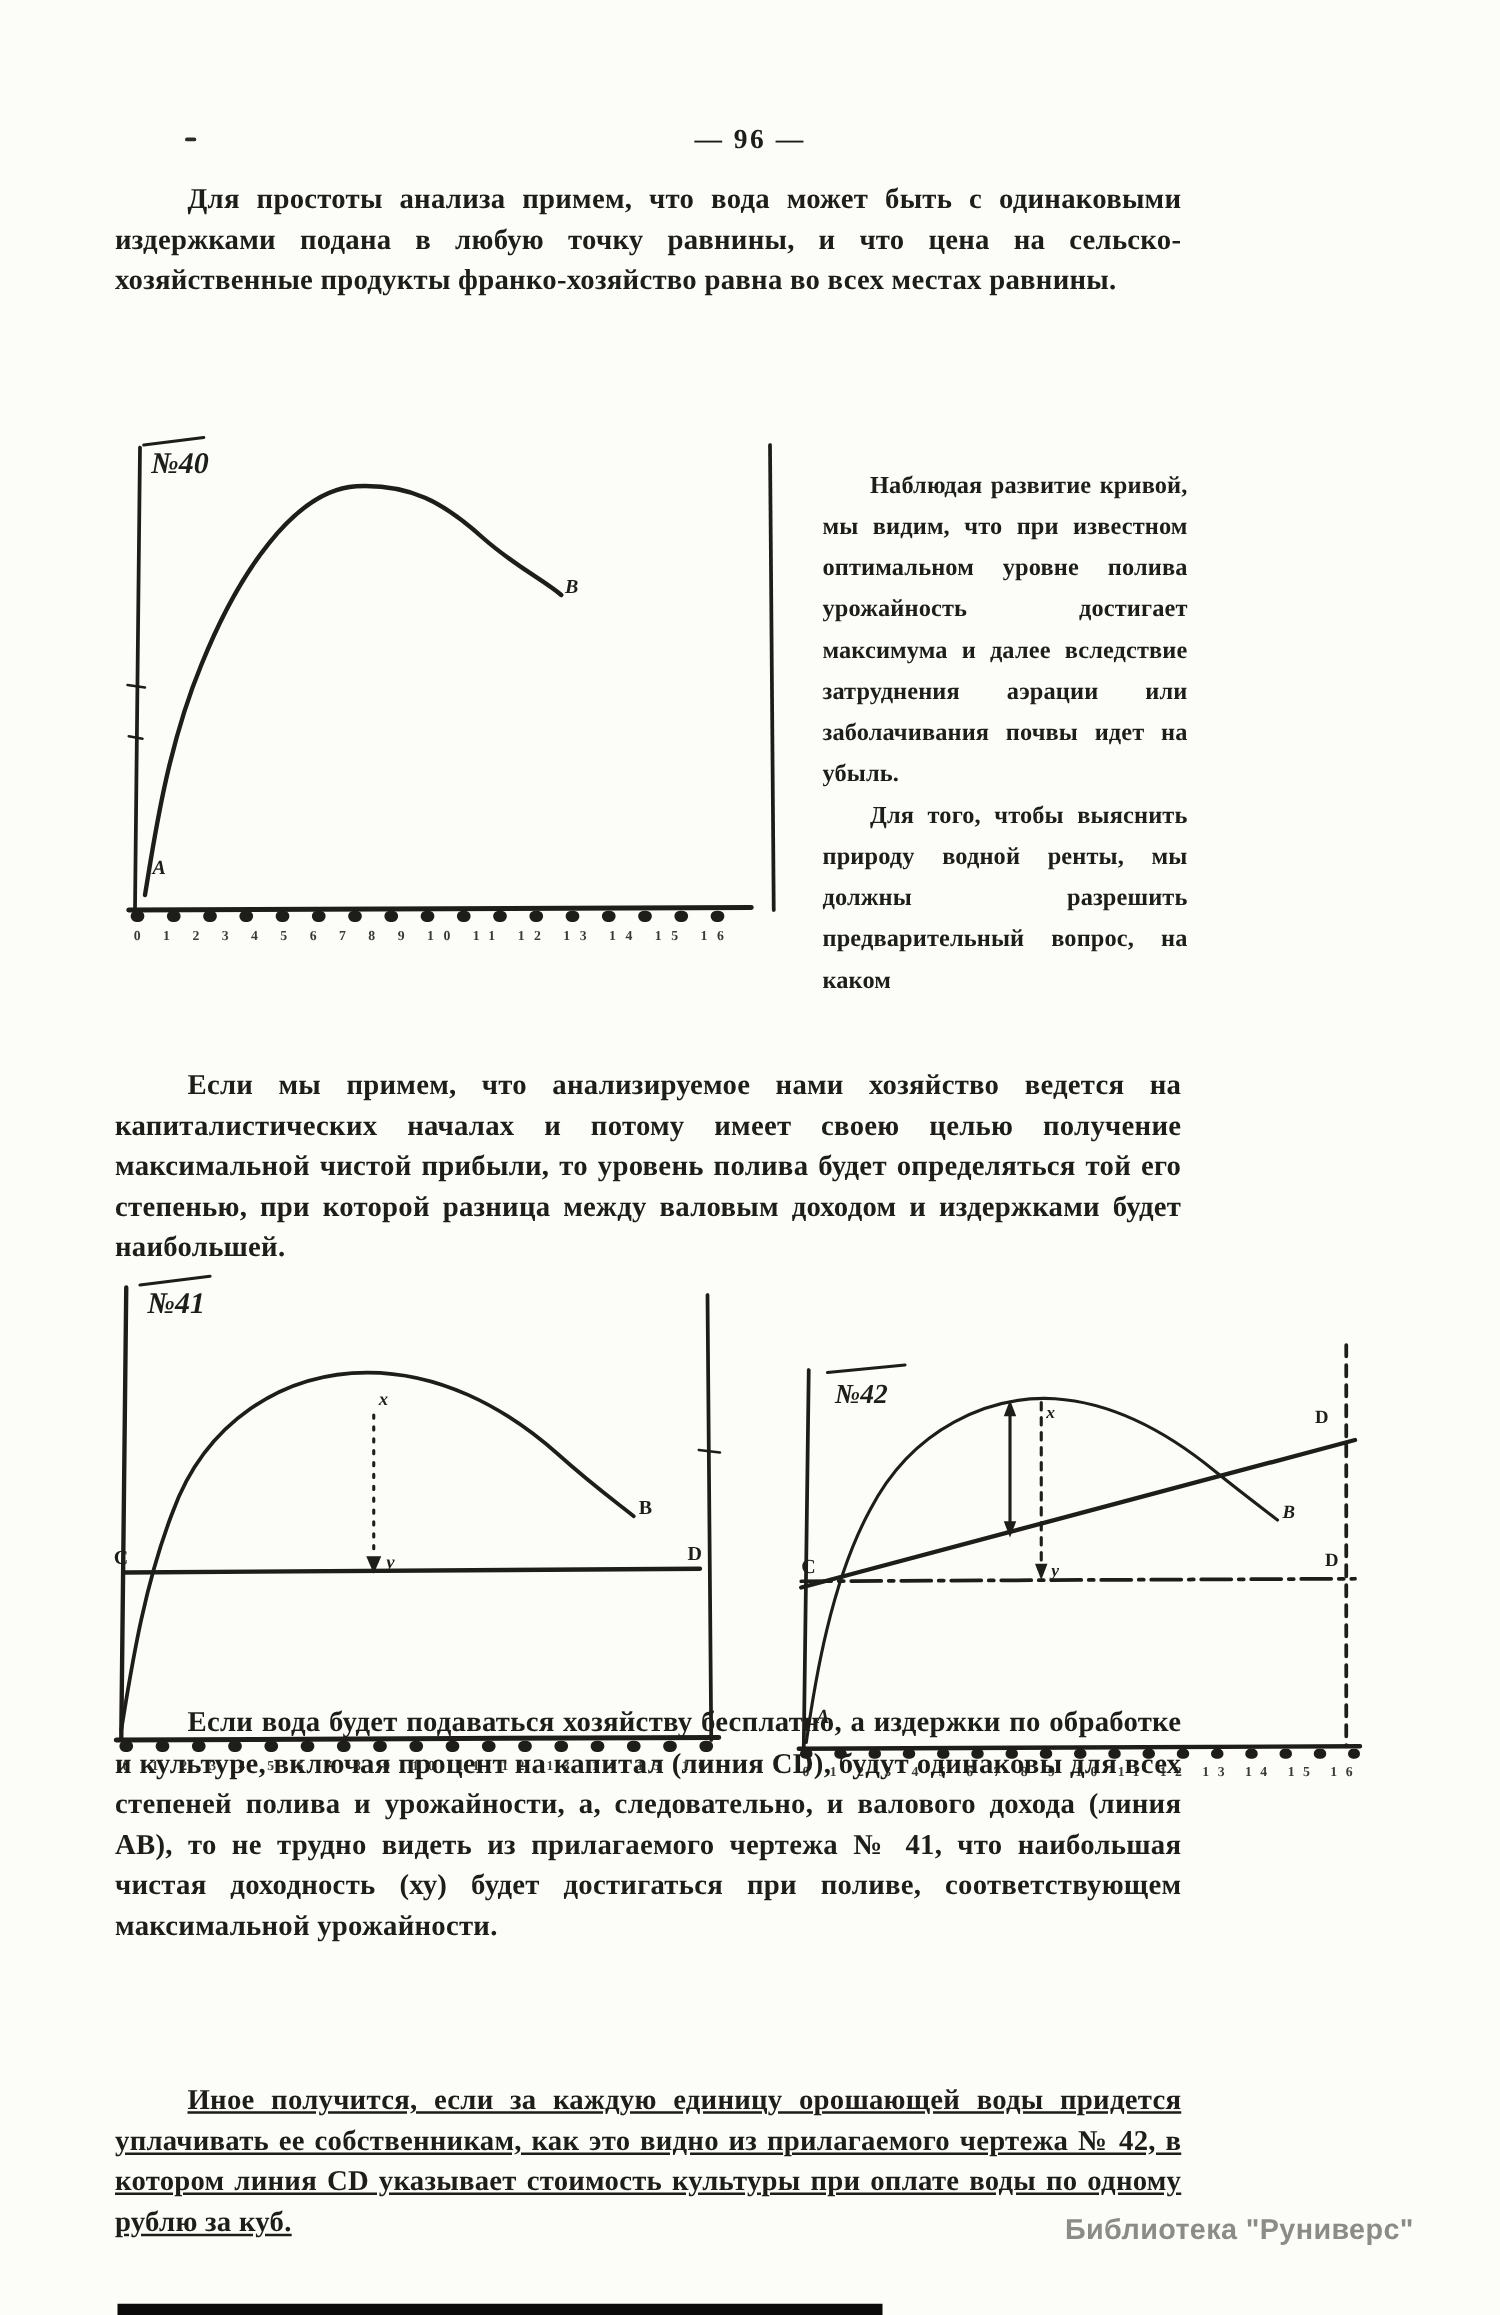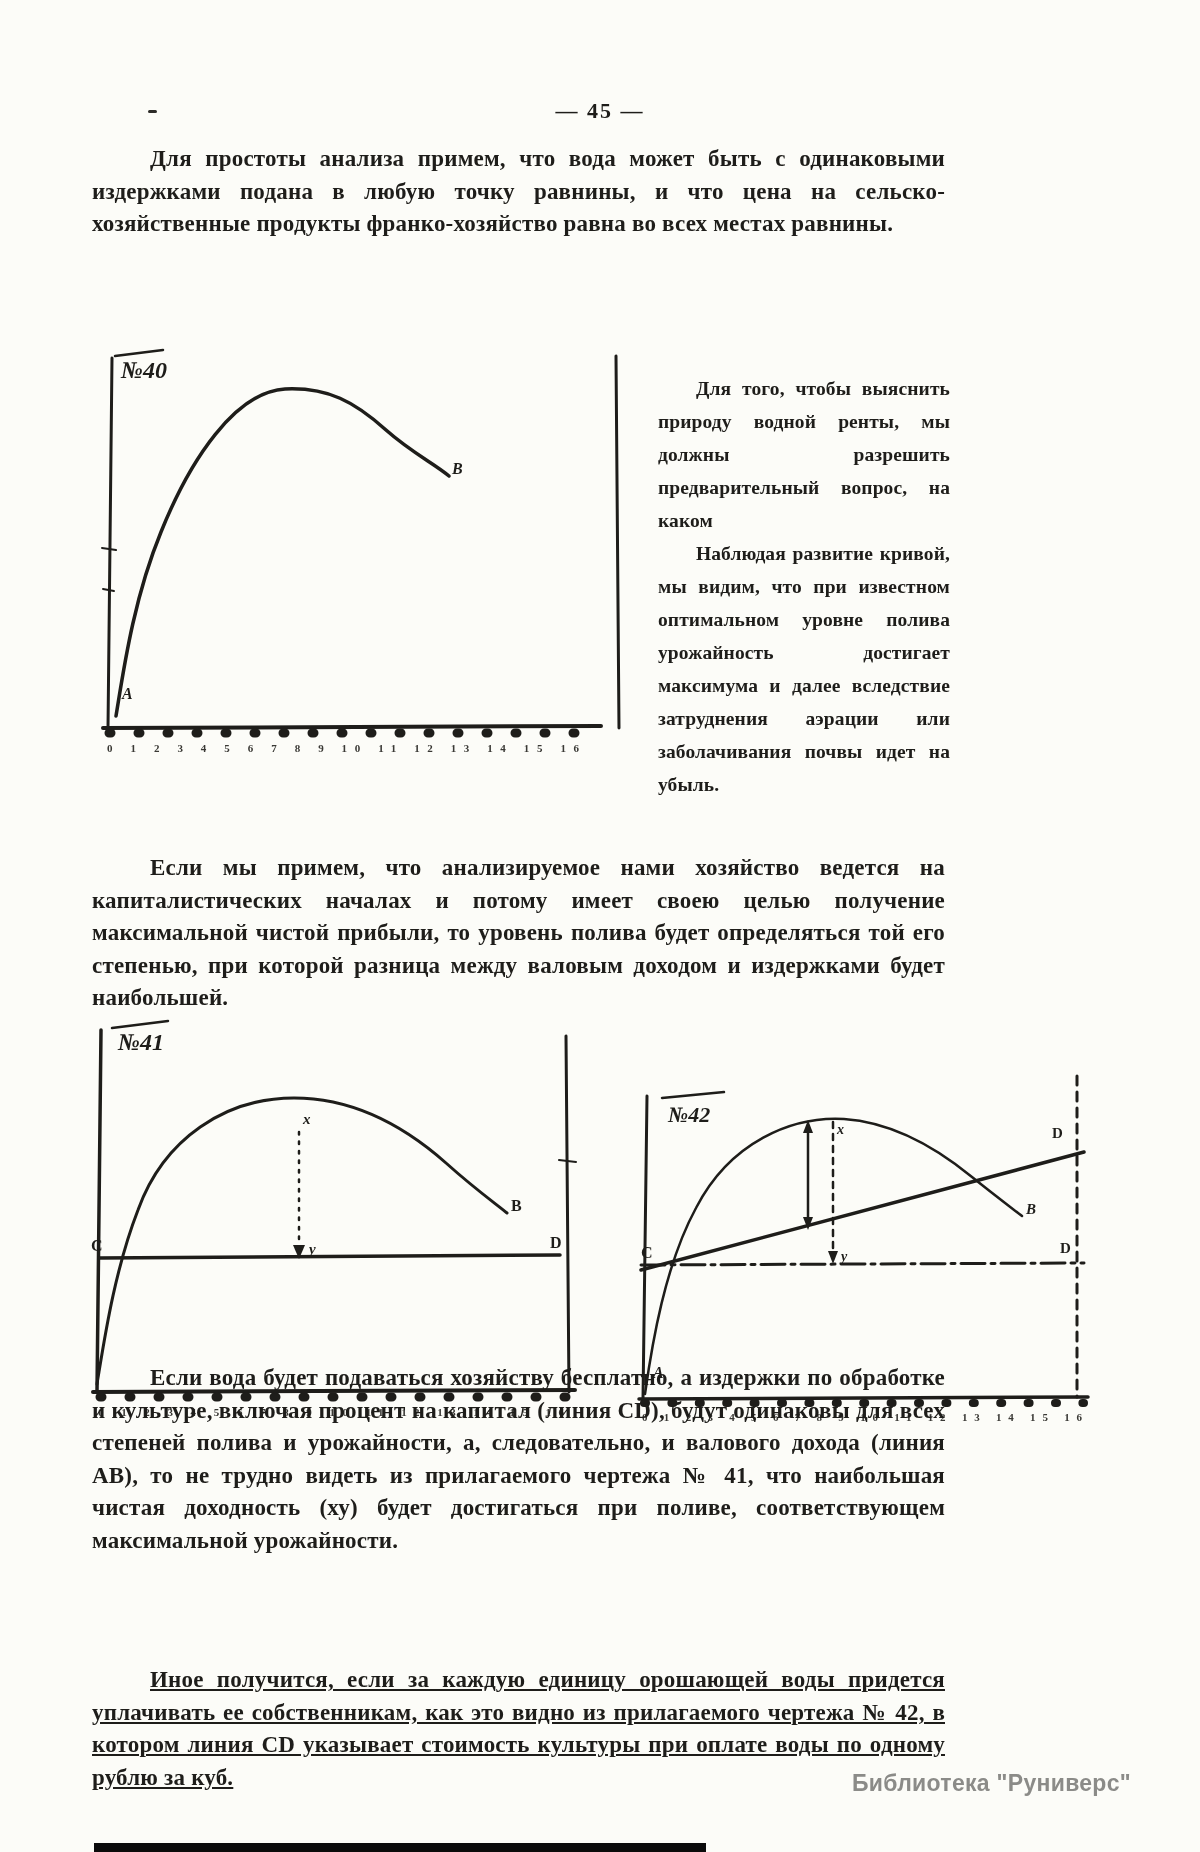--- a/index.html
+++ b/index.html
@@ -48,42 +48,42 @@
   .bbar{position:absolute; left:94px; top:1843px; width:612px; height:9px; background:#0b0b0b;}
   path,line{stroke:#1e1d1a; fill:none; stroke-linecap:round;}
   polygon{fill:#1e1d1a; stroke:none;}
 </style>
 </head>
 <body>
 
 <div class="page">
 
   <div class="speck"></div>
-  <div class="pgnum">— 45 —</div>
+  <div class="pgnum">— 96 —</div>
 
   <p class="body ind p1">Для простоты анализа примем, что вода может быть с одинаковыми издержками подана в любую точку равнины, и что цена на сельско-хозяйственные продукты франко-хозяйство равна во всех местах равнины.</p>
 
   <svg class="g40" width="530" height="425" viewBox="0 0 530 425">
     <path d="M 20,14 L 68,8" stroke-width="2.5"></path>
     <text class="hand" x="26" y="36" font-size="24">№40</text>
     <path d="M 17,16 L 13,386" stroke-width="3"></path>
     <path d="M 7,206 L 21,208" stroke-width="2"></path>
     <path d="M 8,247 L 19,249" stroke-width="2"></path>
     <path d="M 8,386 L 506,384" stroke-width="4"></path>
     <path d="M 14,391 L 482,391" stroke-width="9" stroke-dasharray="2,27" stroke-linecap="butt"></path>
     <text class="ticksrow" x="12" y="410" textLength="472" lengthAdjust="spacing">0 1 2 3 4 5 6 7 8 9 10 11 12 13 14 15 16</text>
     <path d="M 21,374 C 28,332 38,258 66,190 C 95,118 140,50 190,47 C 233,45 260,60 291,88 C 317,111 340,122 354,134" stroke-width="3.5"></path>
     <text class="hand" x="27" y="357" font-size="16">A</text>
     <text class="hand" x="357" y="132" font-size="16">B</text>
     <path d="M 521,14 L 524,386" stroke-width="3"></path>
   </svg>
 
   <div class="rcol">
+    <p>Наблюдая развитие кривой, мы видим, что при известном оптимальном уровне полива урожайность достигает максимума и далее вследствие затруднения аэрации или заболачивания почвы идет на убыль.</p>
     <p>Для того, чтобы выяснить природу водной ренты, мы должны разрешить предварительный вопрос, на каком</p>
-    <p>Наблюдая развитие кривой, мы видим, что при известном оптимальном уровне полива урожайность достигает максимума и далее вследствие затруднения аэрации или заболачивания почвы идет на убыль.</p>
   </div>
 
   <p class="body ind p3">Если мы примем, что анализируемое нами хозяйство ведется на капиталистических началах и потому имеет своею целью получение максимальной чистой прибыли, то уровень полива будет определяться той его степенью, при которой разница между валовым доходом и издержками будет наибольшей.</p>
 
   <svg class="g41" width="492" height="410" viewBox="0 0 492 410">
     <path d="M 24,16 L 80,9" stroke-width="2.5"></path>
     <text class="hand" x="30" y="38" font-size="24">№41</text>
     <path d="M 13,18 L 9,380" stroke-width="3.5"></path>
     <path d="M 5,380 L 487,378" stroke-width="4"></path>
     <path d="M 12,385 L 480,385" stroke-width="9" stroke-dasharray="2,27" stroke-linecap="butt"></path>

